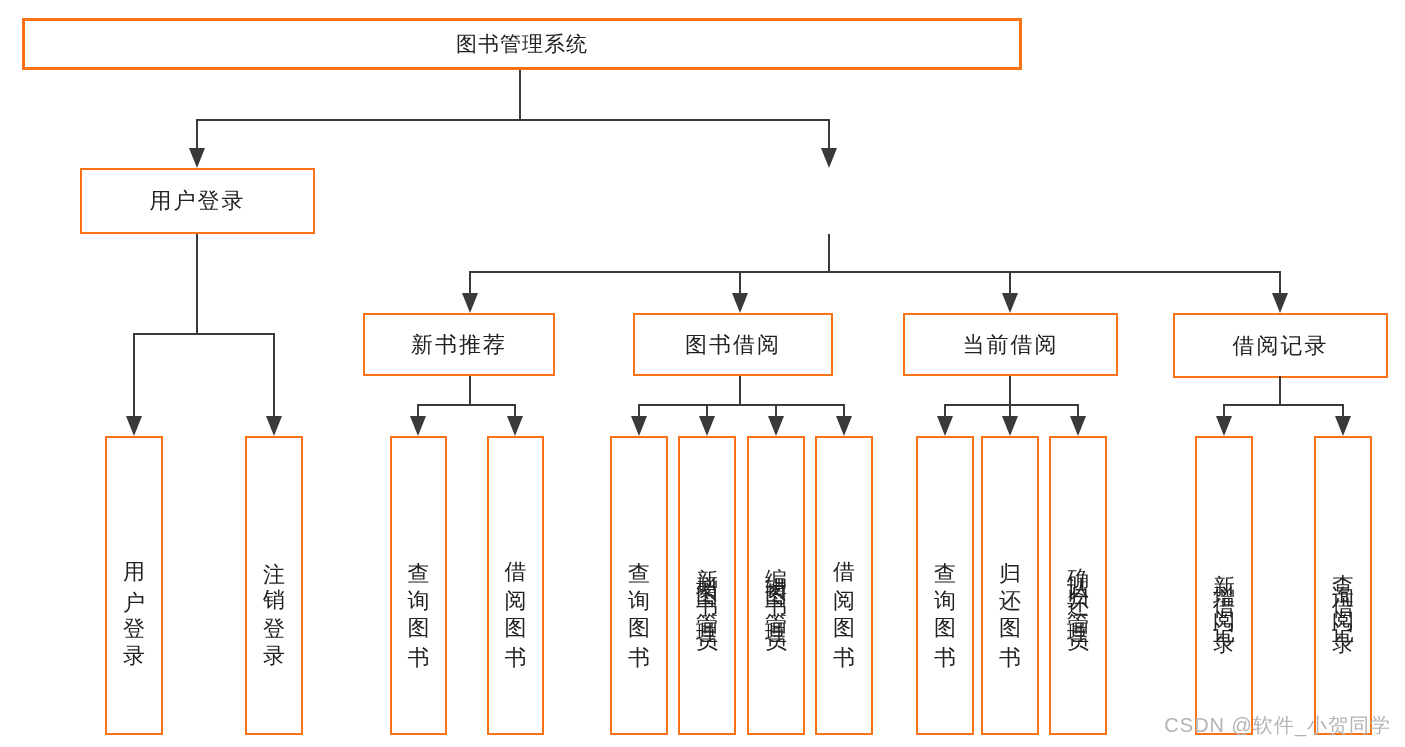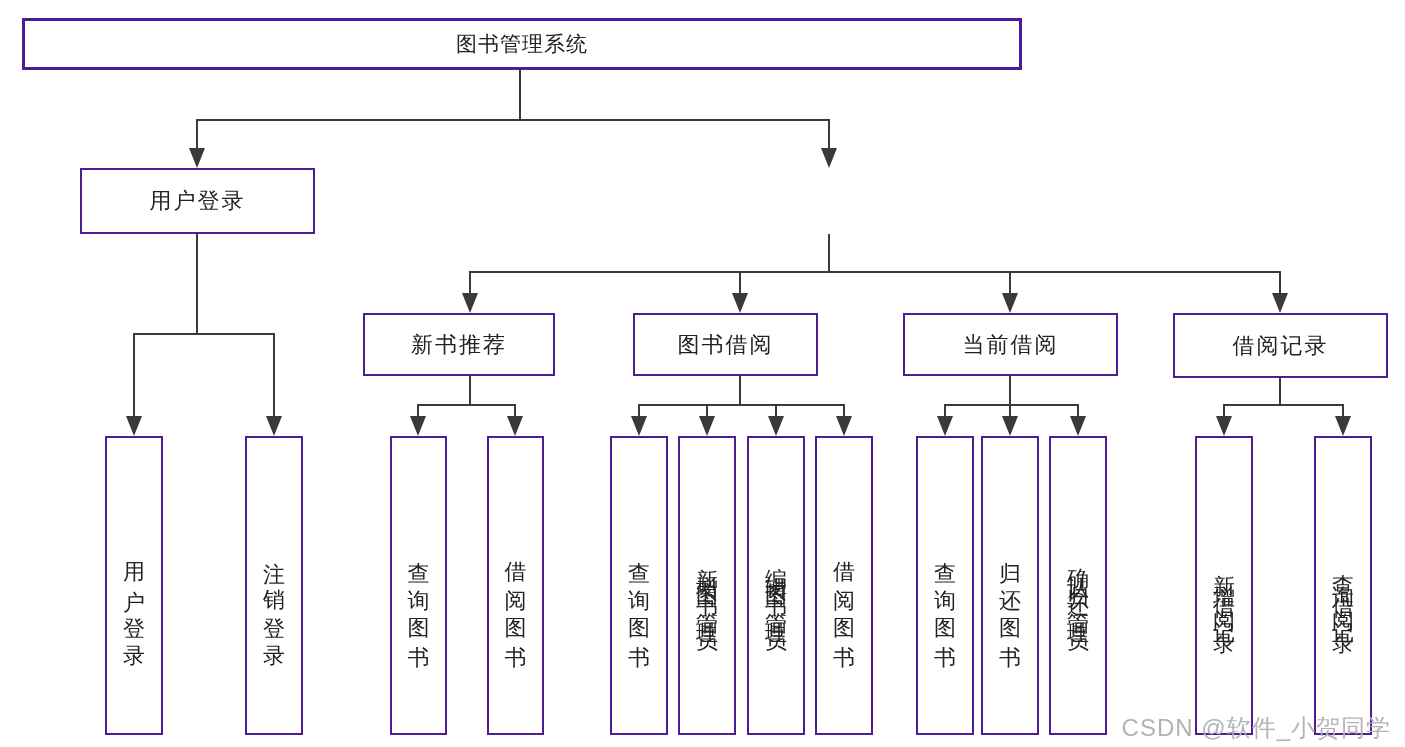--- a/index.html
+++ b/index.html
@@ -8,21 +8,21 @@
     width: 1405px;
     height: 747px;
     background: #ffffff;
     font-family: "Liberation Sans", "DejaVu Sans", sans-serif;
     overflow: hidden;
     color: #222222;
   }
   .box {
     position: absolute;
     box-sizing: border-box;
-    border: 2px solid #4c1d95;
+    border: 2px solid #f97316;
     background: #ffffff;
     display: flex;
     align-items: center;
     justify-content: center;
     text-align: center;
   }
   .root-box { border-width: 3px; font-size: 21px; letter-spacing: 1px; }
   .hbox { font-size: 22px; letter-spacing: 2px; }
   .vbox { }
   .vlabel {
@@ -47,38 +47,38 @@
     left: -7px;
     width: 0; height: 0;
     border-left: 8px solid transparent;
     border-right: 8px solid transparent;
     border-top: 20px solid #3a3a3a;
   }
   .watermark {
     position: absolute;
     right: 14px;
     top: 712px;
-    font-size: 24px;
+    font-size: 20px;
     color: #b3b3b3;
     letter-spacing: 1px;
   }
 </style>
 </head>
 <body>
 
 <div class="stage">
 
   <div class="box root-box" style="left:22px; top:18px; width:1000px; height:52px;">图书管理系统</div>
 
   <div class="box hbox" style="left:80px; top:168px; width:235px; height:66px;">用户登录</div>
 
 
   <div class="box hbox" style="left:363px; top:313px; width:192px; height:63px;">新书推荐</div>
 
-  <div class="box hbox" style="left:633px; top:313px; width:185px; height:63px;">图书借阅</div>
+  <div class="box hbox" style="left:633px; top:313px; width:200px; height:63px;">图书借阅</div>
 
   <div class="box hbox" style="left:903px; top:313px; width:215px; height:63px;">当前借阅</div>
 
   <div class="box hbox" style="left:1173px; top:313px; width:215px; height:65px;">借阅记录</div>
 
   <div class="box vbox" style="left:105px; top:436px; width:58px; height:299px;">
     <span class="vlabel sp-wide">用户登录</span>
   </div>
 
   <div class="box vbox" style="left:245px; top:436px; width:58px; height:299px;">

